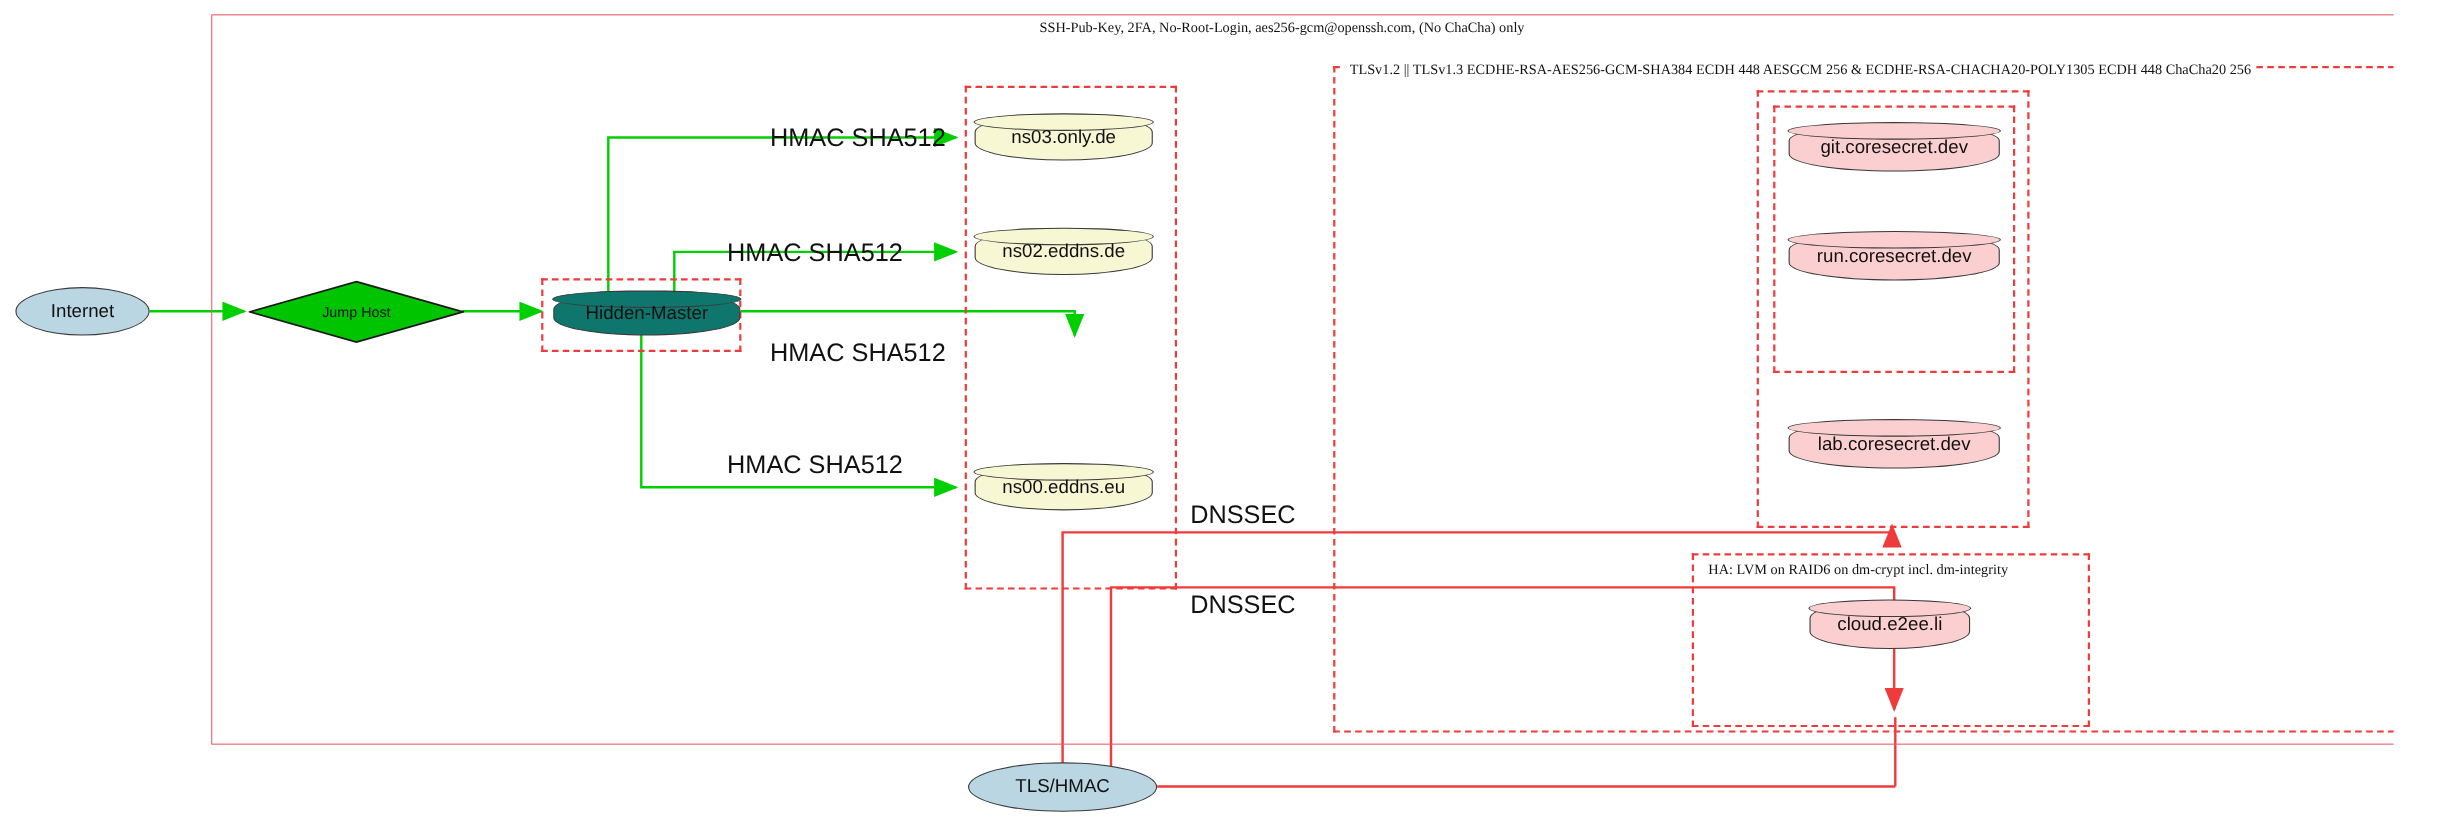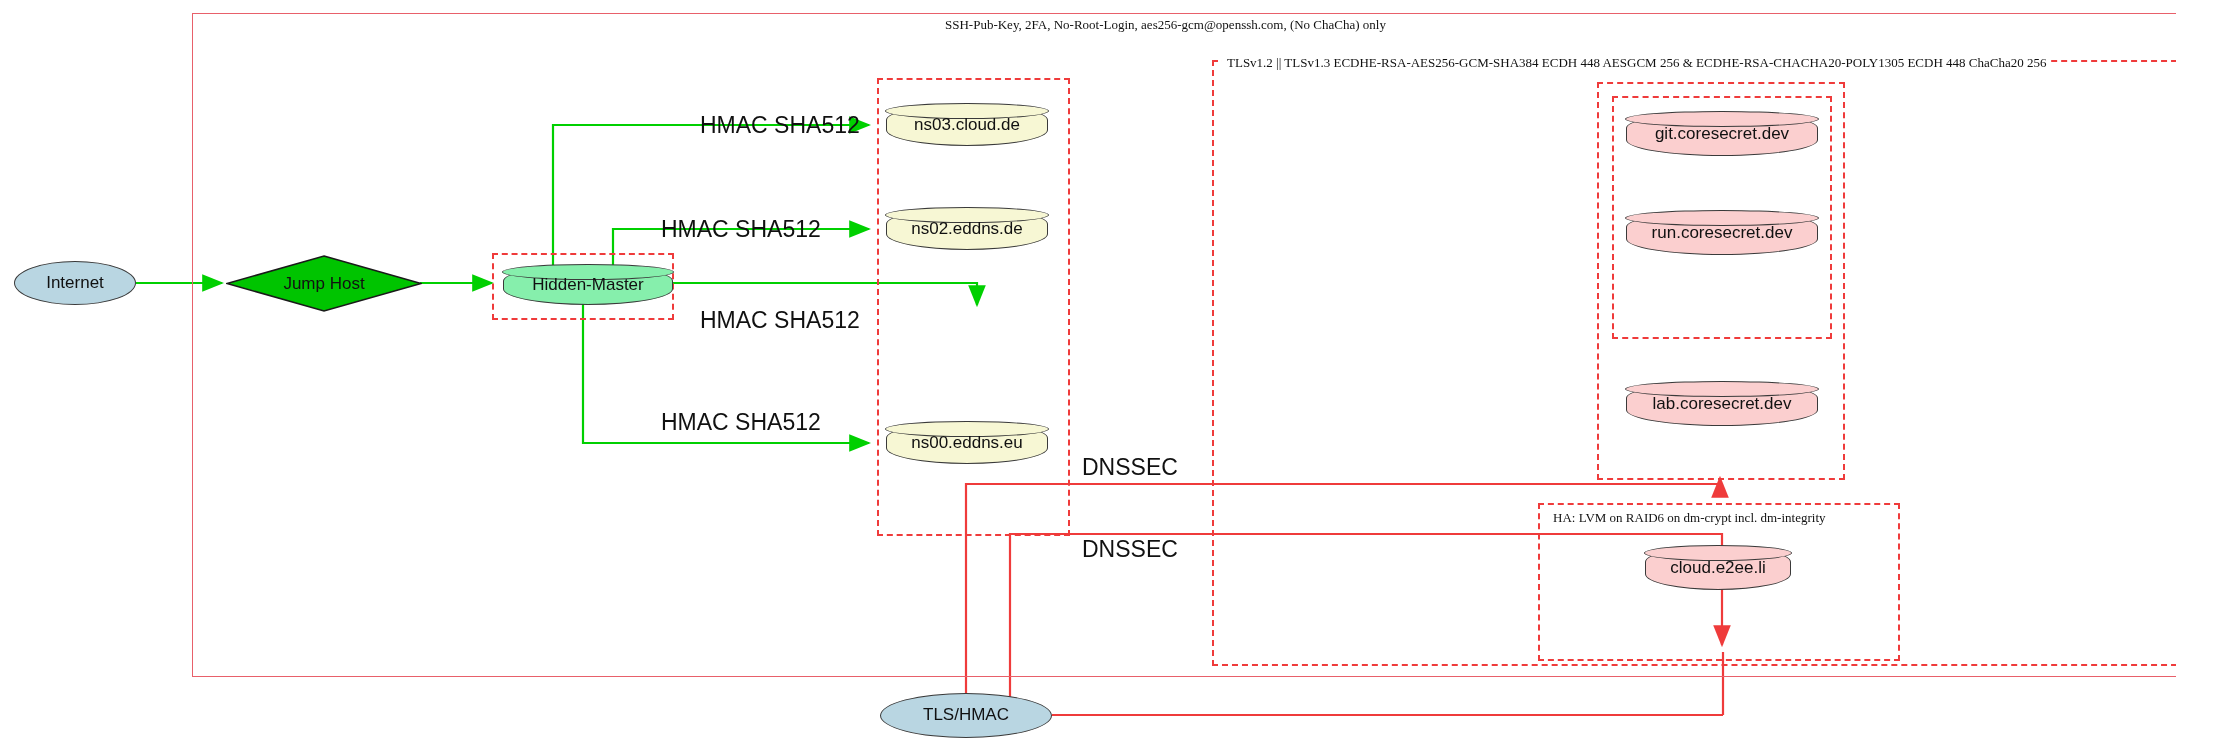--- a/index.html
+++ b/index.html
@@ -18,30 +18,30 @@
         font-size:17px;color:#111;text-align:center;line-height:1.1;}
 
   
   .cyl{border:1.6px solid #3a3a3a;border-radius:50% / 16px;}
   .cyl::before{content:"";position:absolute;left:-1.6px;right:-1.6px;top:-1.6px;height:16px;
         border:1.6px solid #3a3a3a;border-radius:50%;box-sizing:border-box;background:inherit;}
   .cyl span{position:relative;z-index:2;}
 
   .cyl-yellow{background:#f7f7d4;}
   .cyl-pink{background:#fbcfcf;}
-  .cyl-lav{background:#86efac;}
+  .cyl-lav{background:#0f766e;}
 
   
   .ellipse{border:1.6px solid #3a3a3a;border-radius:50%;background:#b9d6e2;}
 
   
   .diamond-wrap{position:absolute;}
   .diamond-wrap svg{position:absolute;left:0;top:0;}
   .diamond-wrap .dlabel{position:absolute;left:0;top:0;width:100%;height:100%;
-        display:flex;align-items:center;justify-content:center;font-size:17px;color:#111;}
+        display:flex;align-items:center;justify-content:center;font-size:13px;color:#111;}
 
   
   #edges{position:absolute;left:0;top:0;width:2240px;height:744px;pointer-events:none;}
   .edge-label{position:absolute;font-size:23px;color:#111;white-space:nowrap;}
 </style>
 </head>
 <body>
 
 <div id="stage">
 
@@ -101,21 +101,21 @@
       <polygon points="98,1 195,28.5 98,56 1,28.5" fill="#00c400" stroke="#1a1a1a" stroke-width="1.6"></polygon>
     </svg>
     <div class="dlabel">Jump Host</div>
   </div>
 
   <div class="node cyl cyl-lav" style="left:503px;top:265px;width:170px;height:40px;">
     <span>Hidden-Master</span>
   </div>
 
   <div class="node cyl cyl-yellow" style="left:886px;top:104px;width:162px;height:42px;">
-    <span>ns03.cloud.de</span>
+    <span>ns03.only.de</span>
   </div>
 
   <div class="node cyl cyl-yellow" style="left:886px;top:208px;width:162px;height:42px;">
     <span>ns02.eddns.de</span>
   </div>
 
 
   <div class="node cyl cyl-yellow" style="left:886px;top:422px;width:162px;height:42px;">
     <span>ns00.eddns.eu</span>
   </div>

